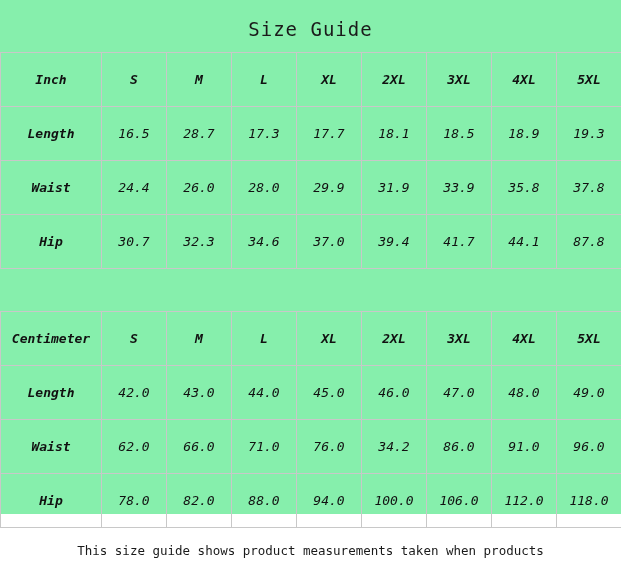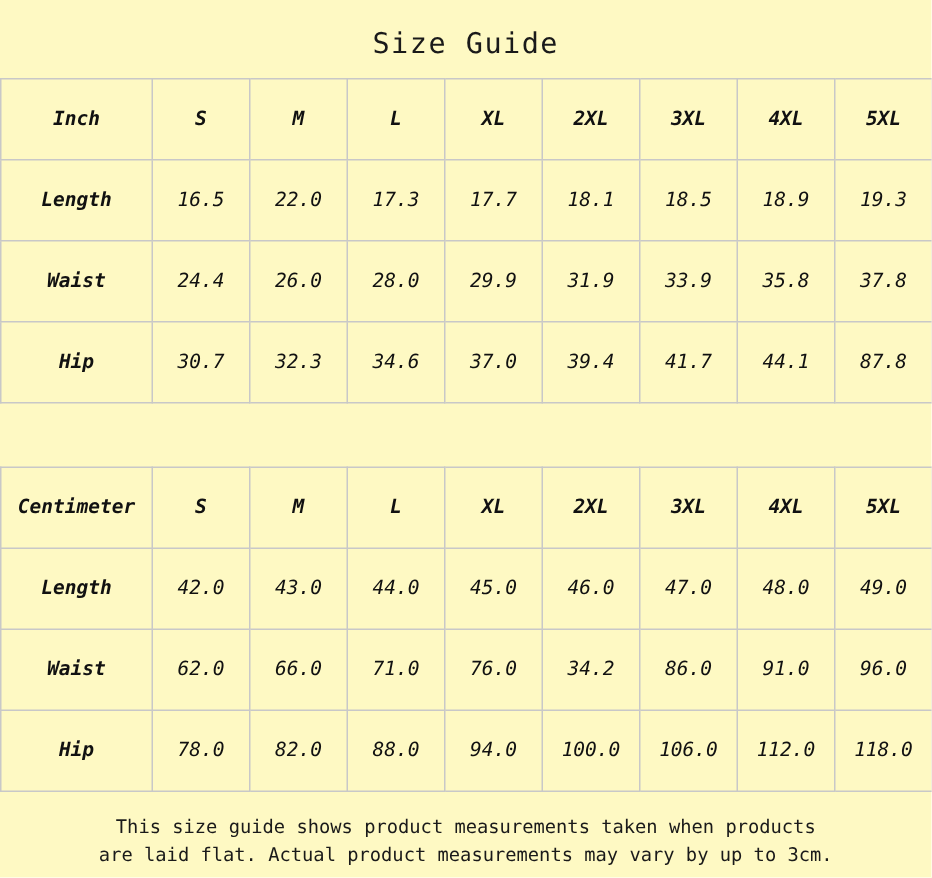--- a/index.html
+++ b/index.html
@@ -9,24 +9,24 @@
   }
   body {
     width: 621px;
     height: 585px;
     font-family: "DejaVu Sans Mono", monospace;
     color: #000000;
     overflow: hidden;
   }
   .page {
     width: 621px;
-    height: 585px;
+    height: 514px;
     position: relative;
     box-sizing: border-box;
-    background: #fef9c3;
+    background: #86efac;
   }
   .title {
     text-align: center;
     font-family: "DejaVu Sans Mono", monospace;
     font-size: 19px;
     letter-spacing: 1px;
     color: #1a1a1a;
     padding-top: 18px;
     padding-bottom: 12px;
   }
@@ -100,21 +100,21 @@
         <th class="col-head">2XL</th>
         <th class="col-head">3XL</th>
         <th class="col-head">4XL</th>
         <th class="col-head">5XL</th>
       </tr>
     </thead>
     <tbody>
       <tr>
         <td class="row-head">Length</td>
         <td>16.5</td>
-        <td>22.0</td>
+        <td>28.7</td>
         <td>17.3</td>
         <td>17.7</td>
         <td>18.1</td>
         <td>18.5</td>
         <td>18.9</td>
         <td>19.3</td>
       </tr>
       <tr>
         <td class="row-head">Waist</td>
         <td>24.4</td>
@@ -199,16 +199,15 @@
         <td>100.0</td>
         <td>106.0</td>
         <td>112.0</td>
         <td>118.0</td>
       </tr>
     </tbody>
   </table>
 
   <div class="footer">
     <div>This size guide shows product measurements taken when products</div>
-    <div>are laid flat. Actual product measurements may vary by up to 3cm.</div>
   </div>
 
 </div>
 
 </body></html>

